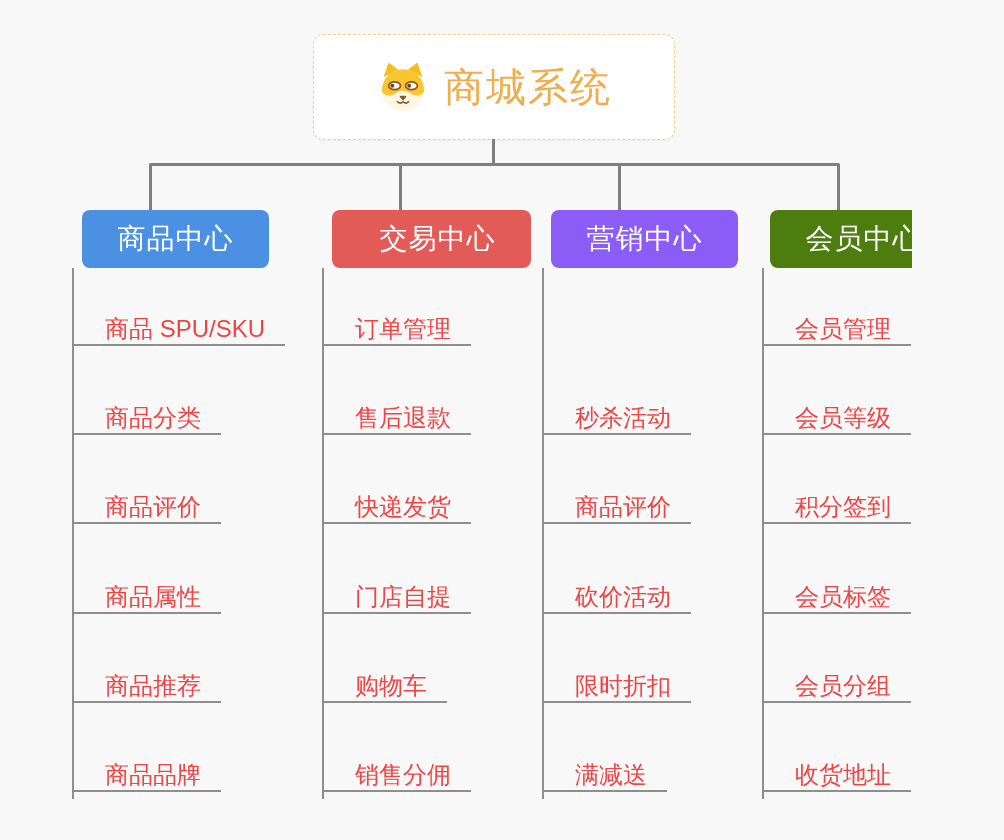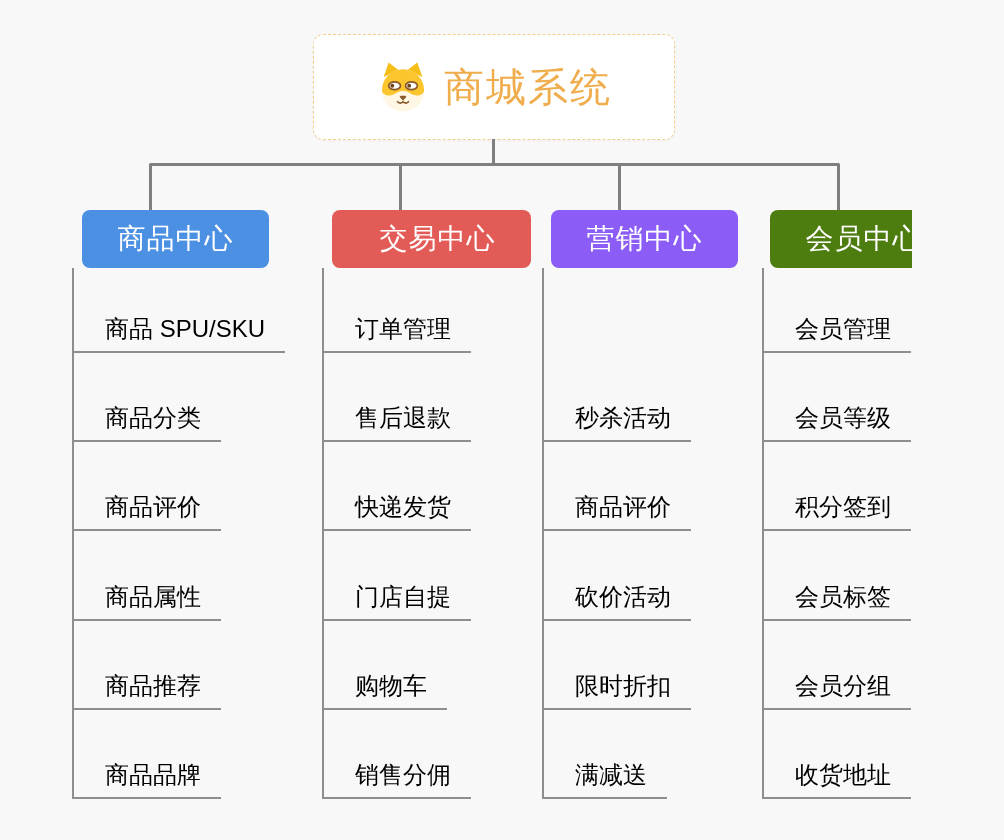--- a/index.html
+++ b/index.html
@@ -54,22 +54,22 @@
     margin-left:25px;
   }
   .vline{
     position:absolute;left:var(--lx);top:268px;
     width:2px;height:531px;background:#8E8E8E;pointer-events:none;
   }
   .leaf{
     position:absolute;left:var(--lx);
     top:calc(var(--row0) + var(--i)*var(--step) - 39px);
     border-bottom:2px solid #8E8E8E;
-    padding:0 20px 7px 33px;
-    font-size:24px;line-height:30px;color:#000000;
+    padding:0 20px 0 33px;
+    font-size:24px;line-height:30px;color:#ef4444;
     white-space:nowrap;
     background:transparent;
   }
 
   .b0{--bx:57px; --lx:72px;}
   .b1{--bx:307px;--lx:322px;}
   .b2{--bx:526px;--lx:542px;}
   .b3{--bx:745px;--lx:762px;}
 </style>
 </head>

